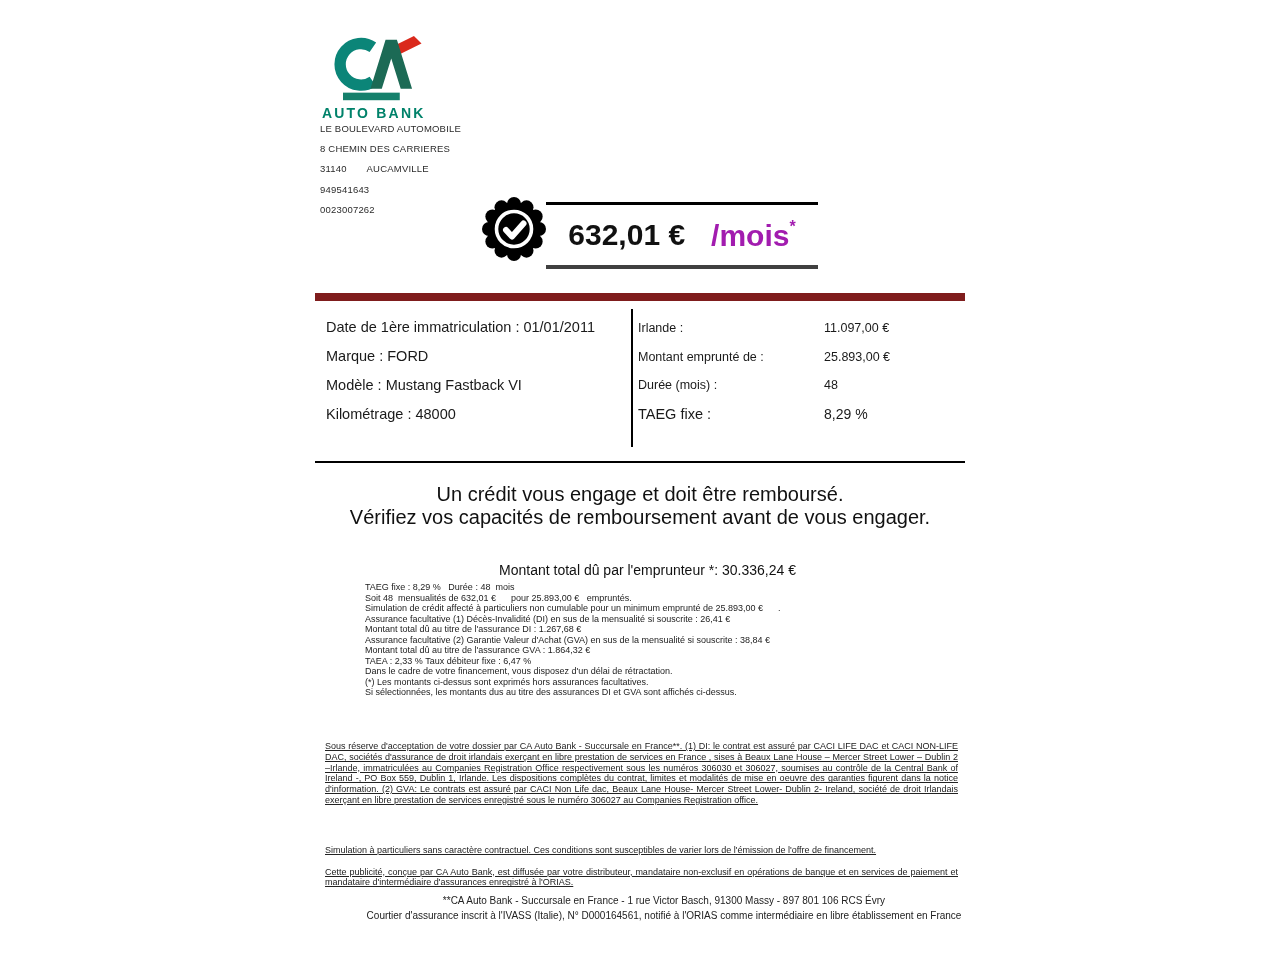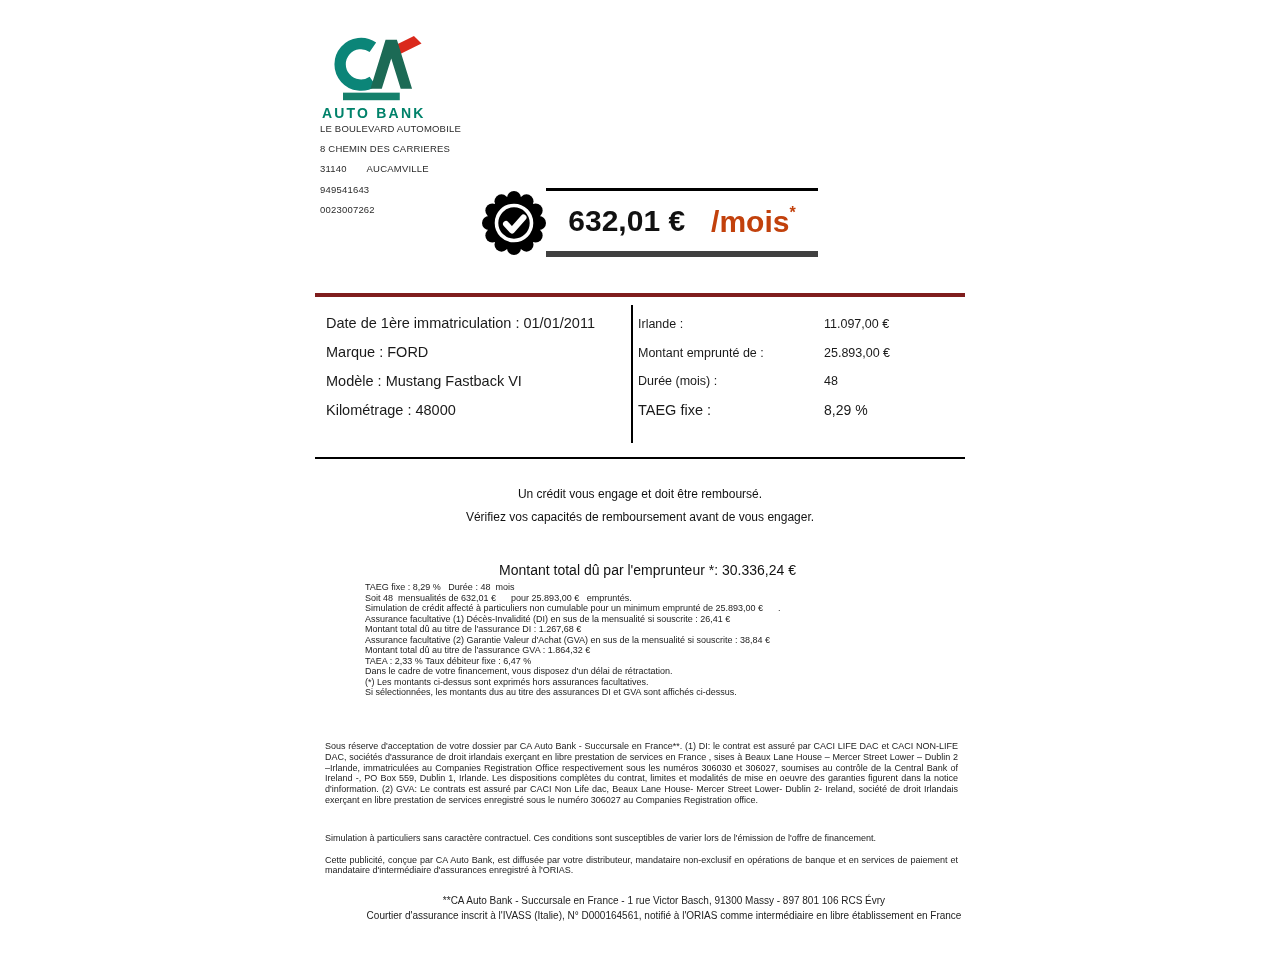--- a/index.html
+++ b/index.html
@@ -10,48 +10,48 @@
   
   .logo-block{position:absolute;left:322px;top:34px;width:110px;}
   .ca-mark{display:block;width:96px;height:70px;margin-left:8px;}
   .brand-text{font-size:14px;font-weight:bold;letter-spacing:2.2px;color:#00826a;margin-top:1px;white-space:nowrap;}
   
   .address{position:absolute;left:320px;top:119px;font-size:9.5px;line-height:20.2px;color:#2b2b2b;letter-spacing:.2px;}
   
   .price-row{position:absolute;left:482px;top:188px;display:flex;align-items:center;}
   .badge{width:64px;height:68px;flex:0 0 auto;}
   .price-box{
-    width:272px;height:60px;border-top:3px solid #000;border-bottom:6px solid #404040;
-    display:flex;align-items:center;justify-content:center;gap:26px;margin-left:0px;
+    width:272px;height:60px;border-top:3px solid #000;border-bottom:4px solid #404040;
+    display:flex;align-items:center;justify-content:center;gap:26px;margin-left:0px;margin-top:14px;
   }
   .price-amount{font-size:30px;font-weight:bold;color:#111;white-space:nowrap;}
-  .price-per{font-size:30px;font-weight:bold;color:#c2410c;white-space:nowrap;}
+  .price-per{font-size:30px;font-weight:bold;color:#a21caf;white-space:nowrap;}
   .price-per sup{font-size:16px;font-weight:bold;vertical-align:14px;}
   
   .finance-table{position:absolute;left:315px;top:293px;width:650px;height:160px;
-    border-top:4px solid #7f1d1d;border-bottom:2px solid #000;}
+    border-top:8px solid #7f1d1d;border-bottom:2px solid #000;}
   .v-divider{position:absolute;left:316px;top:8px;width:2px;height:138px;background:#000;}
   .col-left{position:absolute;left:11px;top:12px;font-size:14.5px;}
   .col-left .trow{height:29px;line-height:29px;white-space:nowrap;}
   .col-right{position:absolute;left:323px;top:13px;font-size:12.5px;width:320px;}
   .col-right .trow{height:28.5px;line-height:28.5px;white-space:nowrap;}
   .col-right .tlabel{display:inline-block;width:186px;}
   .col-right .trow.big{font-size:14.5px;}
   .col-right .trow.big .tvalue{font-size:14px;}
   
   .warning{position:absolute;left:280px;top:483px;width:720px;text-align:center;
-    font-size:12px;line-height:23px;color:#111;}
+    font-size:20px;line-height:23px;color:#111;}
   
   .details{position:absolute;left:325px;top:562px;width:645px;}
   .details-heading{font-size:14px;color:#111;margin-bottom:4px;white-space:nowrap;text-align:center;}
   .details-lines div{font-size:9px;line-height:10.5px;color:#222;white-space:nowrap;margin-left:40px;}
   
-  .legal{position:absolute;left:325px;top:741px;width:633px;font-size:9px;line-height:10.8px;color:#222;}
+  .legal{position:absolute;left:325px;top:741px;width:633px;font-size:9px;line-height:10.8px;color:#222;text-decoration:underline;}
   .legal p{margin:0;text-align:justify;}
-  .legal p + p{margin-top:27px;}
+  .legal p + p{margin-top:39px;}
   .legal p.p3{margin-top:11px;}
   
   .footer{position:absolute;left:0;top:893px;width:1280px;text-align:center;
     font-size:10px;line-height:15px;color:#222;margin-left:24px;}
 </style>
 </head>
 <body>
 
 <div class="page">
 

